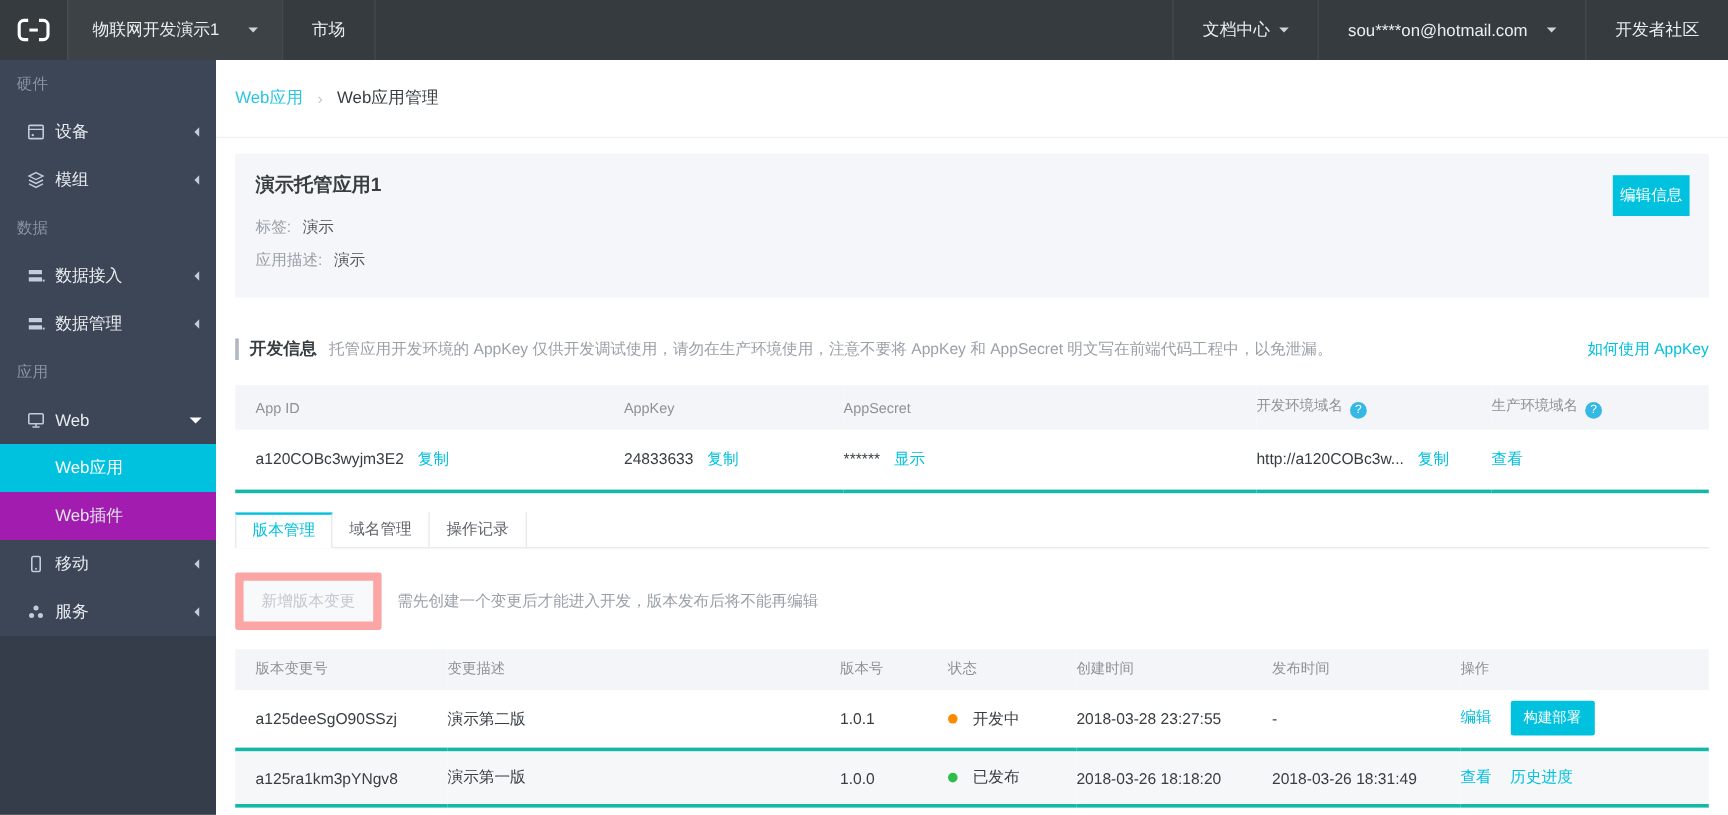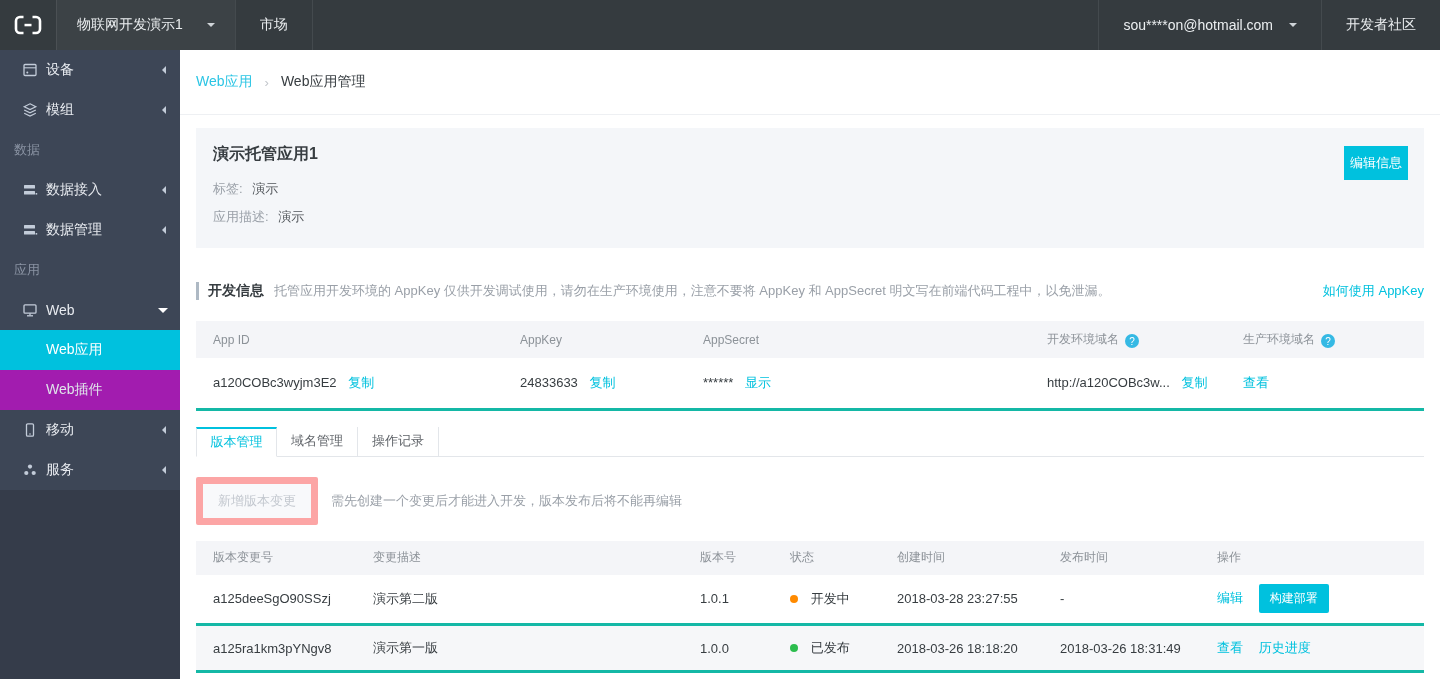--- a/index.html
+++ b/index.html
@@ -89,29 +89,34 @@
   </div>
   <div class="nav-item project">
     <span>物联网开发演示1</span>
     <span class="caret-down"></span>
   </div>
   <div class="nav-item last">
     <span>市场</span>
   </div>
   <div class="spacer"></div>
   <div class="nav-item">
+    <span>文档中心</span>
+    <span class="caret-down"></span>
+  </div>
+  <div class="nav-item">
     <span>sou****on@hotmail.com</span>
     <span class="caret-down" style="margin-left:16px"></span>
   </div>
   <div class="nav-item">
     <span>开发者社区</span>
   </div>
 </header>
 
 <nav class="sidebar">
+  <div class="side-group-label">硬件</div>
 
   <div class="side-item">
     <span class="ico">
       <svg viewBox="0 0 16 16" width="16" height="16">
           <rect x="2" y="2.5" width="12" height="11" rx="1" stroke="#c3ccd9" stroke-width="1.3" fill="none"></rect>
           <circle cx="5.3" cy="10.6" r="1" fill="#c3ccd9"></circle>
           <path d="M2 5.8 h12" stroke="#c3ccd9" stroke-width="1.1"></path>
         </svg>
     </span>
     <span>设备</span>

